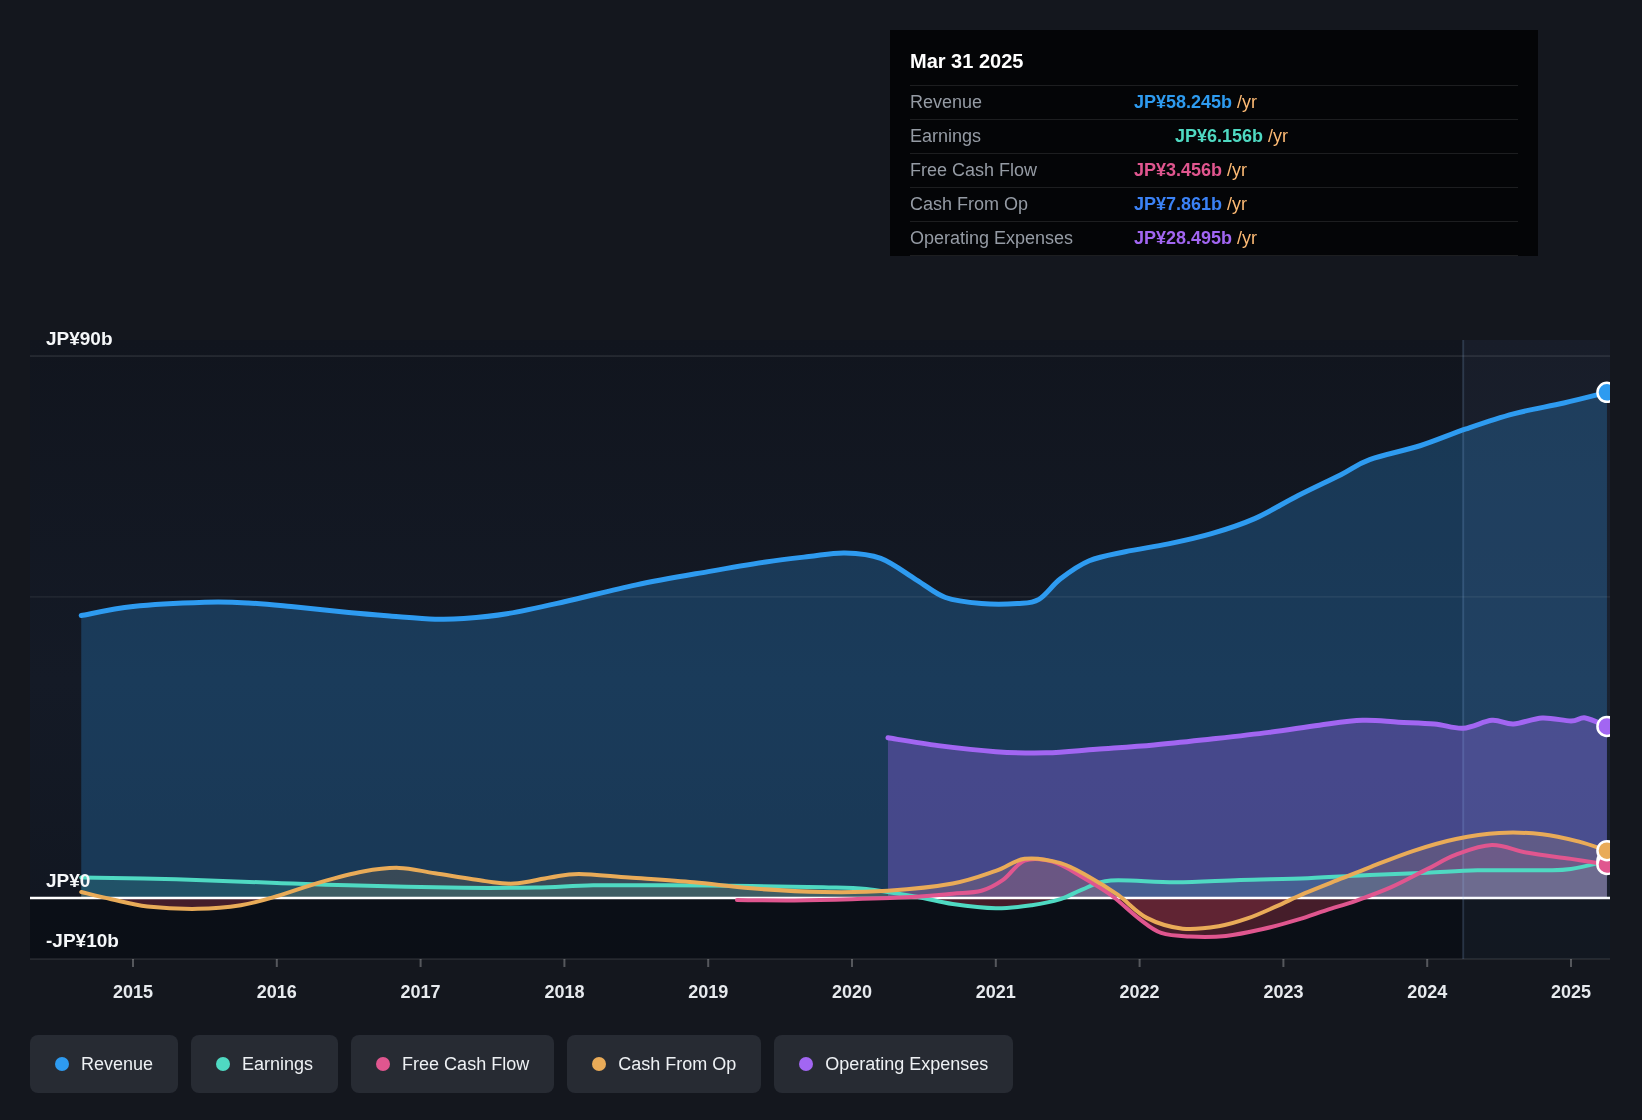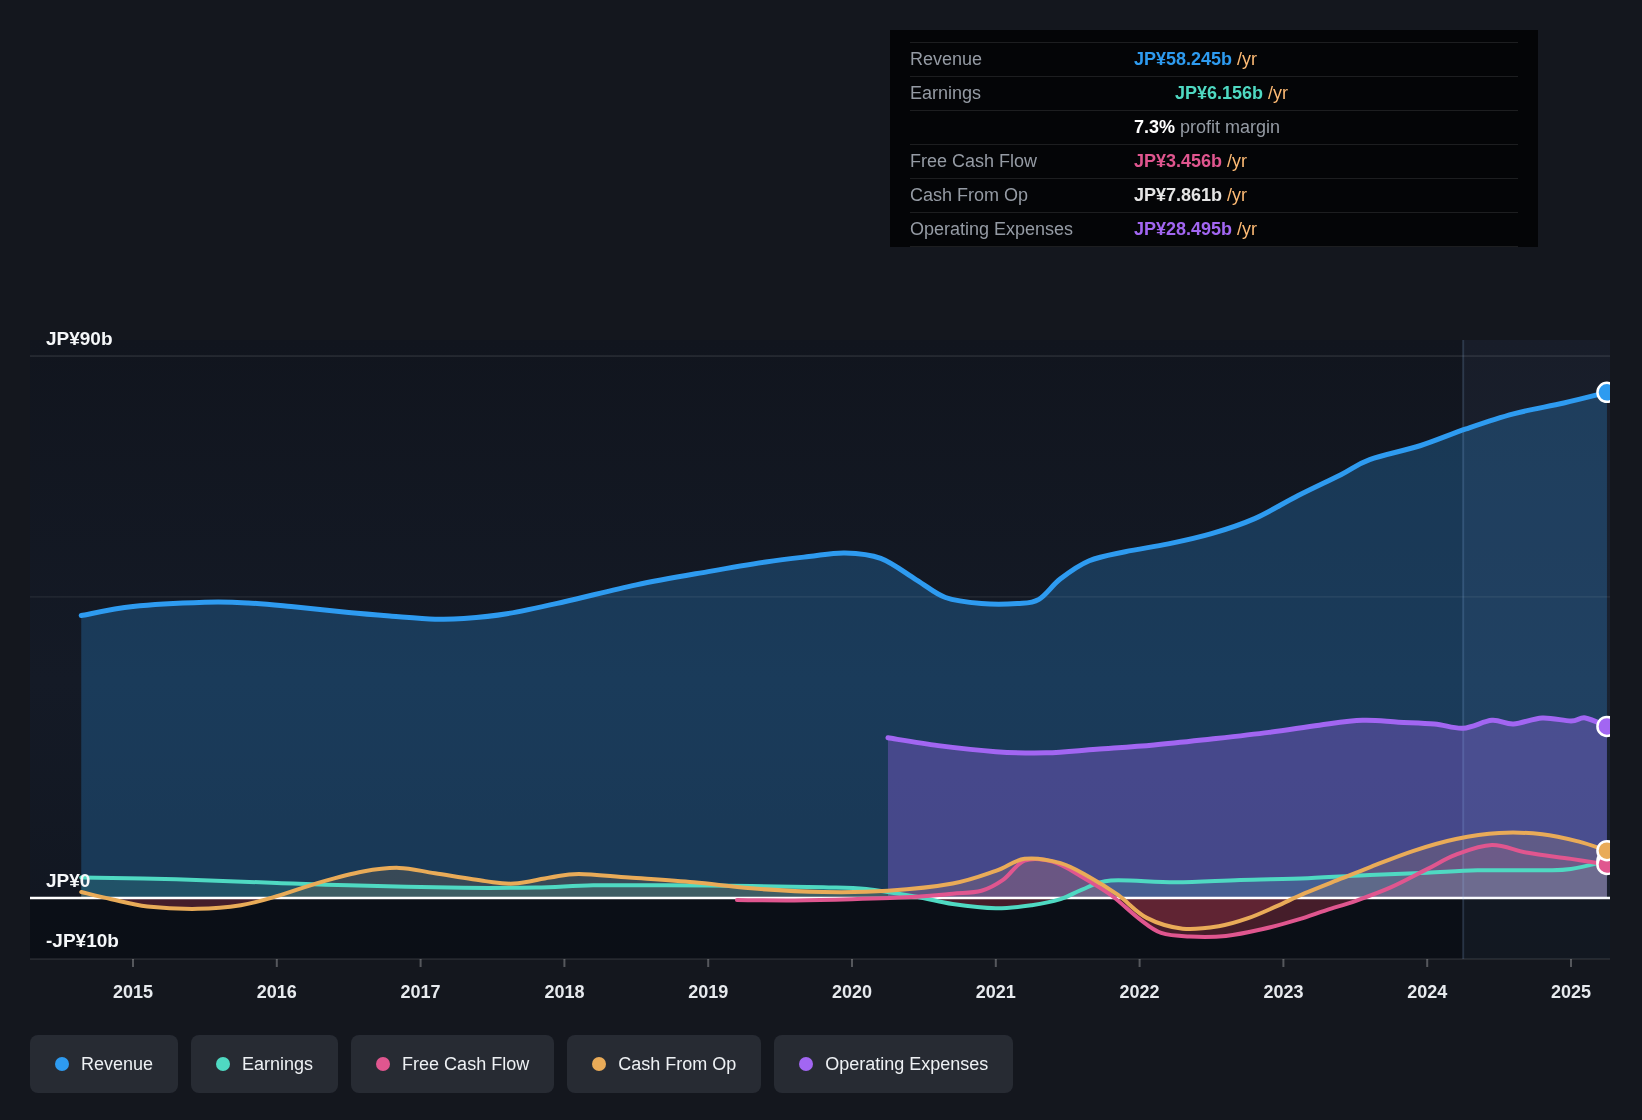--- a/index.html
+++ b/index.html
@@ -98,44 +98,41 @@
       <line x1="1427.2" y1="959" x2="1427.2" y2="967" stroke="rgba(255,255,255,0.28)" stroke-width="2"></line>
       <text x="1427.2" y="998" text-anchor="middle" fill="#e7eaee" font-size="18" font-weight="600">2024</text>
       <line x1="1571" y1="959" x2="1571" y2="967" stroke="rgba(255,255,255,0.28)" stroke-width="2"></line>
       <text x="1571" y="998" text-anchor="middle" fill="#e7eaee" font-size="18" font-weight="600">2025</text>
       <text x="46" y="345.02" fill="#f5f7f9" font-size="19" font-weight="bold">JP¥90b</text>
       <text x="46" y="887" fill="#f5f7f9" font-size="19" font-weight="bold">JP¥0</text>
       <text x="46" y="947.22" fill="#f5f7f9" font-size="19" font-weight="bold">-JP¥10b</text>
     </svg>
 
   <div class="tooltip">
+    <div class="tt-title">Mar 31 2025</div>
 
     <div class="tt-row">
       <span class="tt-label">Revenue</span>
       <span class="tt-value"><b class="tt-num" style="color: rgb(46, 155, 240);">JP¥58.245b</b><span class="tt-unit"> /yr</span></span>
     </div>
 
     <div class="tt-row">
       <span class="tt-label">Earnings</span>
       <span class="tt-value"><b class="tt-num" style="color: rgb(79, 217, 194); margin-left: 41px;">JP¥6.156b</b><span class="tt-unit"> /yr</span></span>
     </div>
 
-    <div class="tt-row">
-      <span class="tt-label"></span>
-      <span class="tt-value"><b class="tt-margin-num">7.3%</b><span class="tt-margin-text"> profit margin</span></span>
-    </div>
 
     <div class="tt-row">
       <span class="tt-label">Free Cash Flow</span>
       <span class="tt-value"><b class="tt-num" style="color: rgb(224, 86, 143);">JP¥3.456b</b><span class="tt-unit"> /yr</span></span>
     </div>
 
     <div class="tt-row">
       <span class="tt-label">Cash From Op</span>
-      <span class="tt-value"><b class="tt-num" style="color: #e5e5e5; text-align: right;">JP¥7.861b</b><span class="tt-unit"> /yr</span></span>
+      <span class="tt-value"><b class="tt-num" style="color: #3b82f6; text-align: right;">JP¥7.861b</b><span class="tt-unit"> /yr</span></span>
     </div>
 
     <div class="tt-row">
       <span class="tt-label">Operating Expenses</span>
       <span class="tt-value"><b class="tt-num" style="color: rgb(162, 102, 242);">JP¥28.495b</b><span class="tt-unit"> /yr</span></span>
     </div>
   </div>
 
   <div class="legend">
     <div class="pill">

